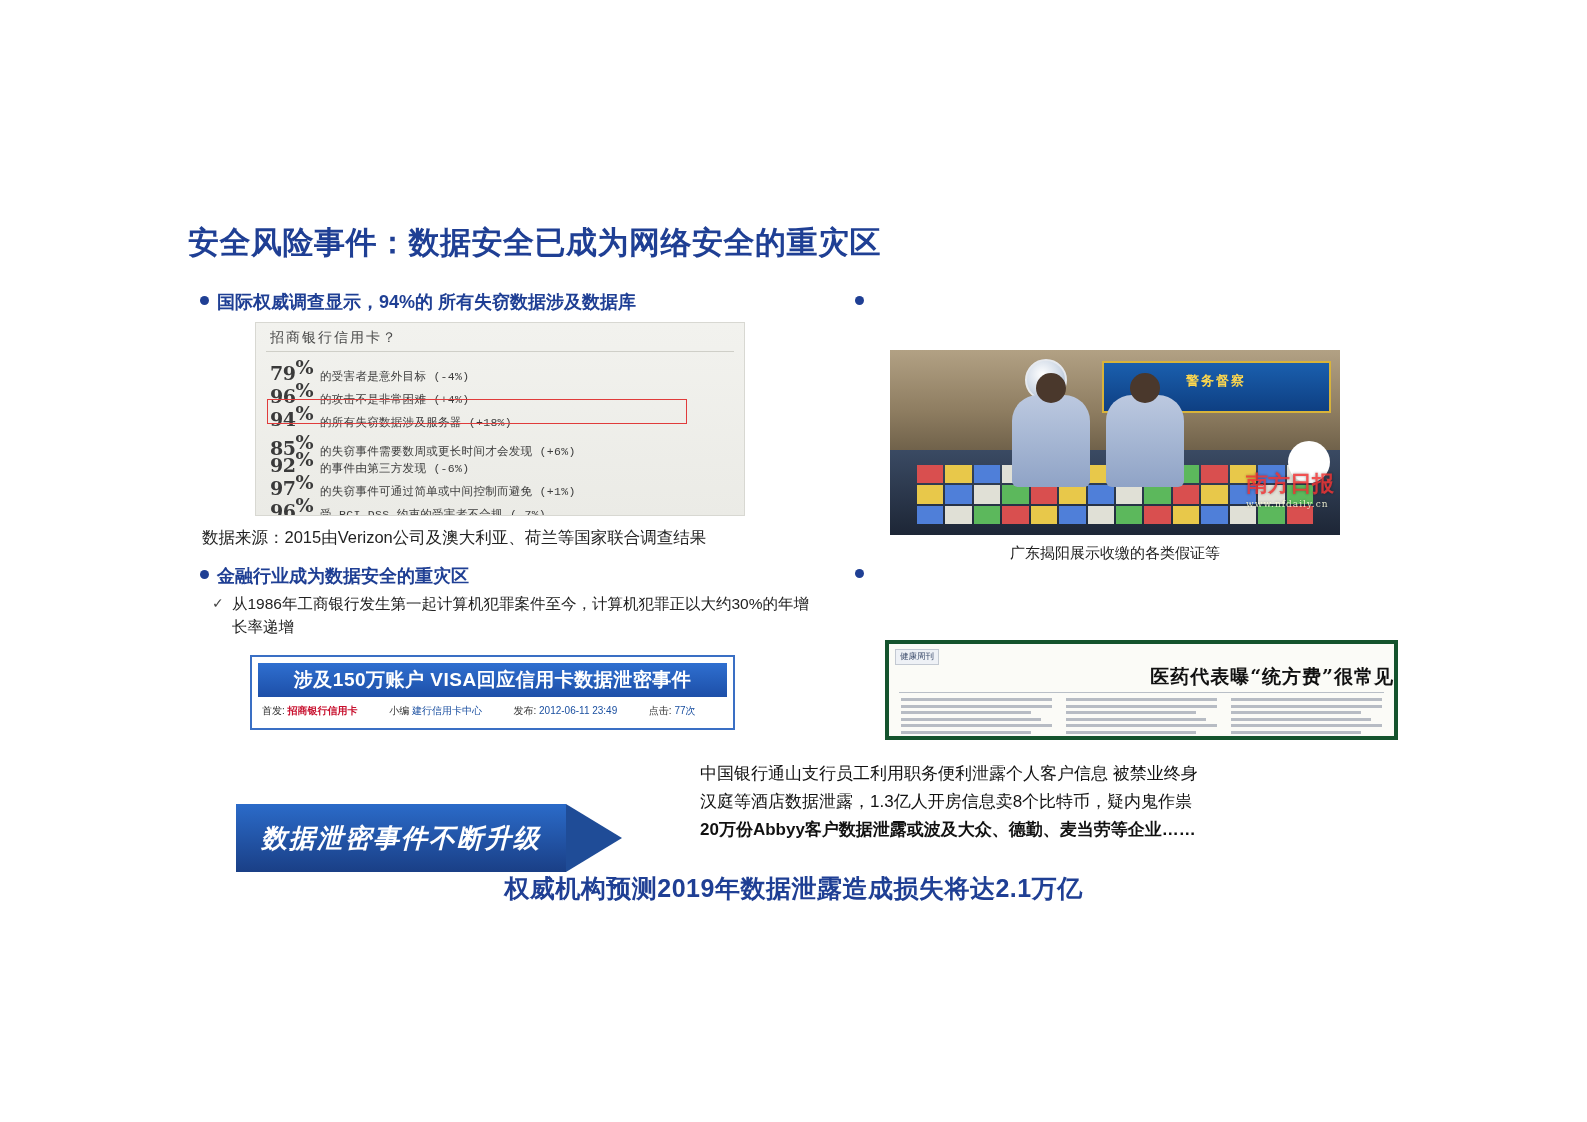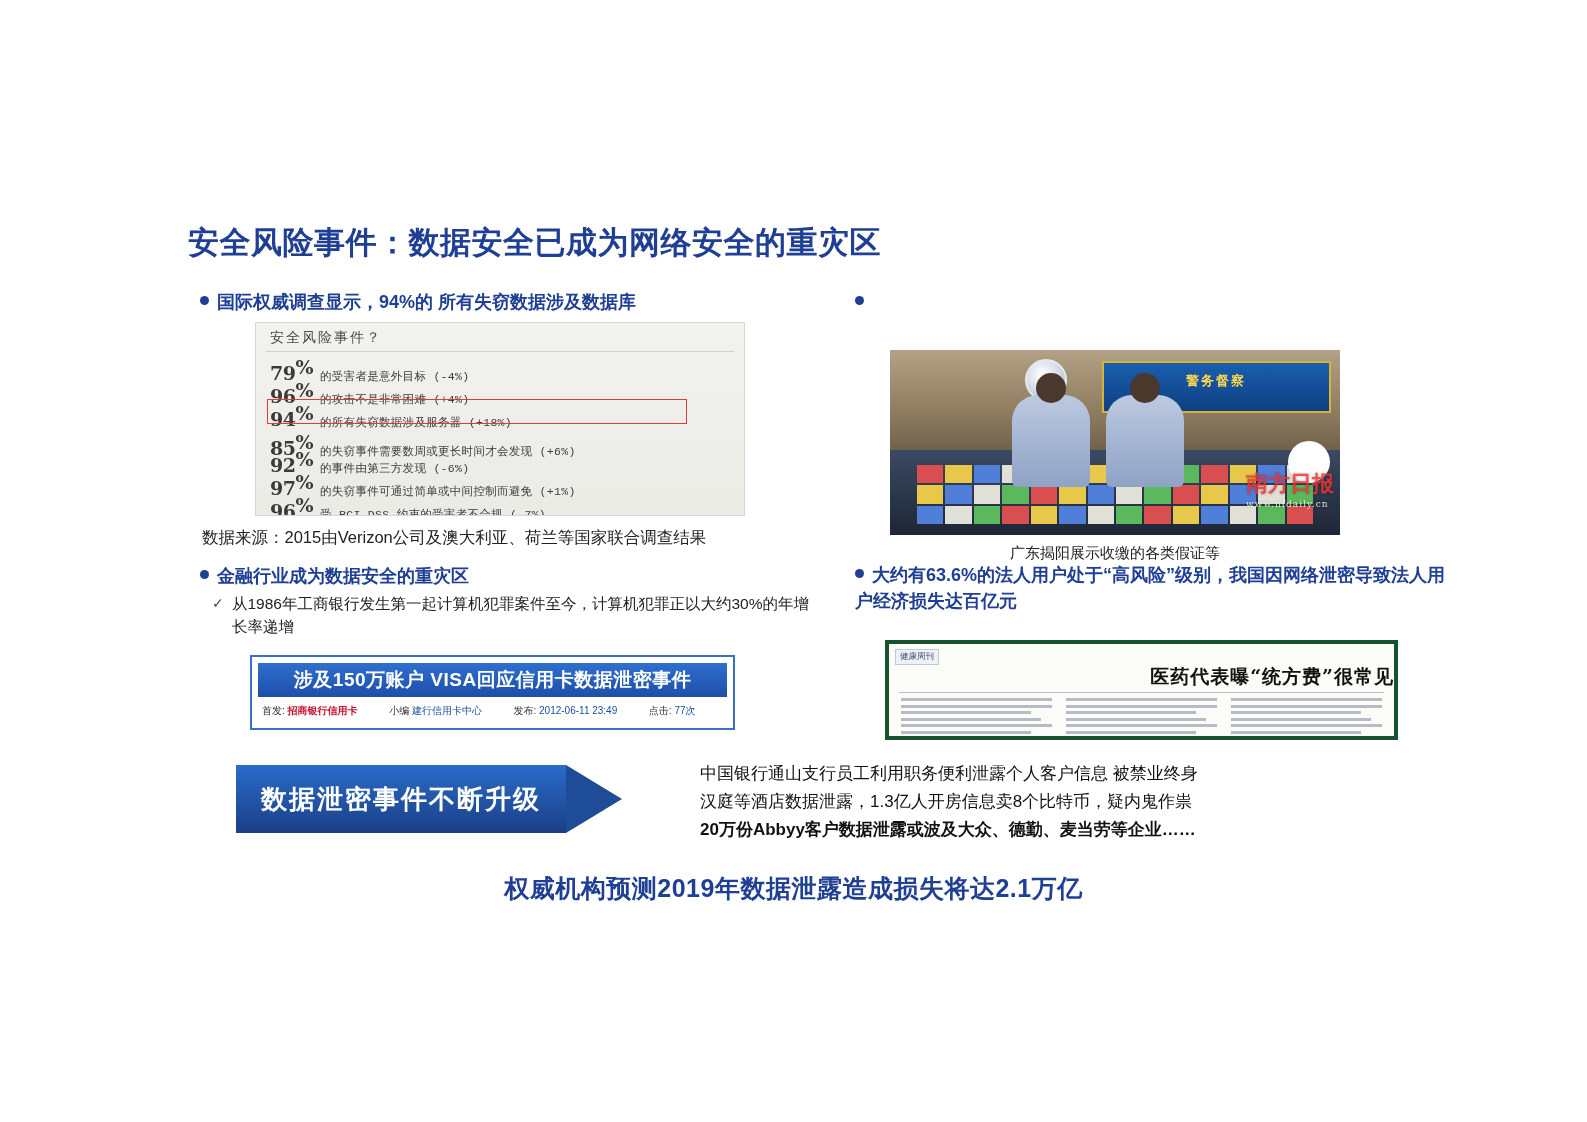--- a/index.html
+++ b/index.html
@@ -297,23 +297,24 @@
   .news-cols .col i {
     display:block; height:3px; background:#b7bcc4; margin-bottom:3.5px;
   }
   .news-cols .col i:nth-child(3n) { width:86%; }
   .news-cols .col i:nth-child(4n) { width:93%; }
 
   
   .banner-wrap {
     position: absolute;
     left: 236px;
-    top: 765px;
+    top: 804px;
     width: 390px;
     height: 68px;
+    font-style: italic;
   }
   .banner-body {
     position: absolute;
     left: 0; top: 0;
     width: 330px; height: 68px;
     background: linear-gradient(180deg, #2b6bc9 0%, #1a3f86 100%);
     color: #fff;
     font-size: 26px;
     font-weight: bold;
     line-height: 68px;
@@ -360,21 +361,21 @@
 
 <div class="slide">
 
   <div class="title">安全风险事件：数据安全已成为网络安全的重灾区</div>
 
   <div class="bullet" id="bullet-left-1">
     <span class="dot"></span><span>国际权威调查显示，94%的 所有失窃数据涉及数据库</span>
   </div>
 
   <div class="survey">
-    <div class="survey-head">安全风险事件？</div>
+    <div class="survey-head">招商银行信用卡？</div>
     <div class="survey-rule"></div>
 
     <div class="survey-row" style="top:33px;">
       <span class="pct">79</span><sup class="pct">%</sup><span class="txt">的受害者是意外目标 (-4%)</span>
     </div>
     <div class="survey-row" style="top:56px;">
       <span class="pct">96</span><sup class="pct">%</sup><span class="txt">的攻击不是非常困难 (+4%)</span>
     </div>
     <div class="survey-row" style="top:79px;">
       <span class="pct">94</span><sup class="pct">%</sup><span class="txt">的所有失窃数据涉及服务器 (+18%)</span>
@@ -487,21 +488,21 @@
     <div class="logo-dot"></div>
     <div class="watermark">
       <span>南方日报</span>
       <small>www.nfdaily.cn</small>
     </div>
   </div>
 
   <div class="photo-caption">广东揭阳展示收缴的各类假证等</div>
 
   <div class="bullet" id="bullet-right-2">
-    <span class="dot"></span><span>大约有63.6%的法人用户处于“高风险”级别，我国因网络泄密导致法人用户经济损失达百亿元</span>
+    <span class="dot"></span>
   </div>
 
   <div class="news-box">
     <div class="news-tab">健康周刊</div>
     <div class="news-head">医药代表曝“统方费”很常见</div>
     <div class="news-rule"></div>
     <div class="news-cols">
       <div class="col">
           <i></i>
           <i></i>

